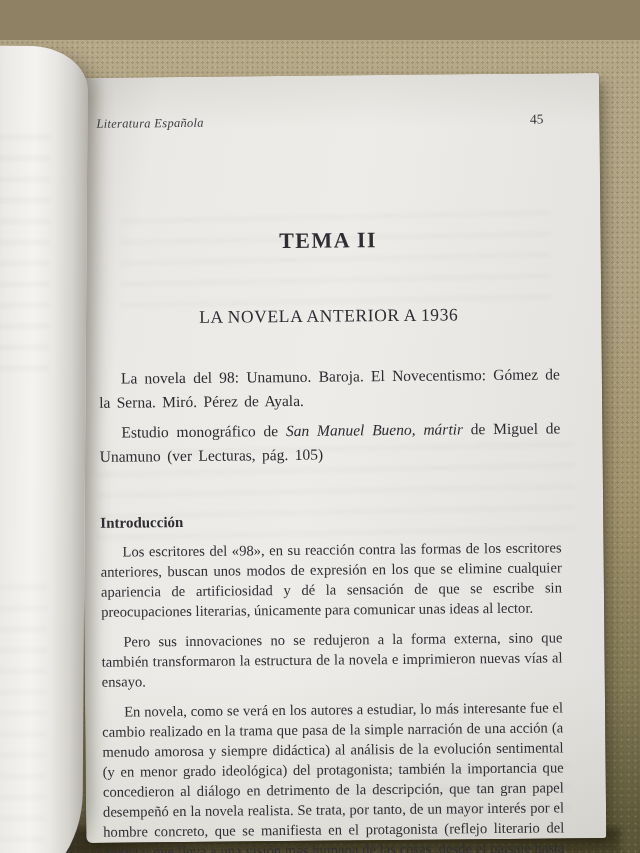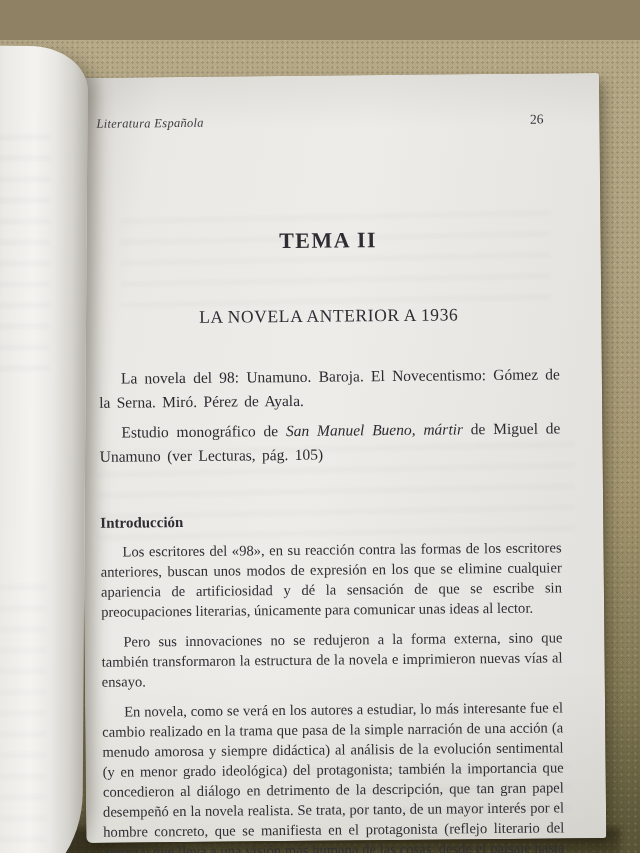--- a/index.html
+++ b/index.html
@@ -88,21 +88,21 @@
   <div class="page">
 
     <div class="ghost" style="left:40px;top:140px;width:430px;height:95px;"></div>
     <div class="ghost" style="left:14px;top:372px;width:478px;height:92px;"></div>
     <div class="ghost" style="left:215px;top:692px;width:270px;height:58px;"></div>
 
     <div class="page-inner">
 
       <div class="header-row">
         <span class="running-title">Literatura Española</span>
-        <span class="page-number">26</span>
+        <span class="page-number">45</span>
       </div>
 
       <h1 class="chapter-title">TEMA II</h1>
 
       <h2 class="chapter-subtitle">LA NOVELA ANTERIOR A 1936</h2>
 
       <p class="summary">La novela del 98: Unamuno. Baroja. El Novecentismo: Gómez de la Serna. Miró. Pérez de Ayala.</p>
 
       <p class="summary"><span>Estudio monográfico de </span><em>San Manuel Bueno, mártir</em><span> de Miguel de Unamuno (ver Lecturas, pág. 105)</span></p>
 

